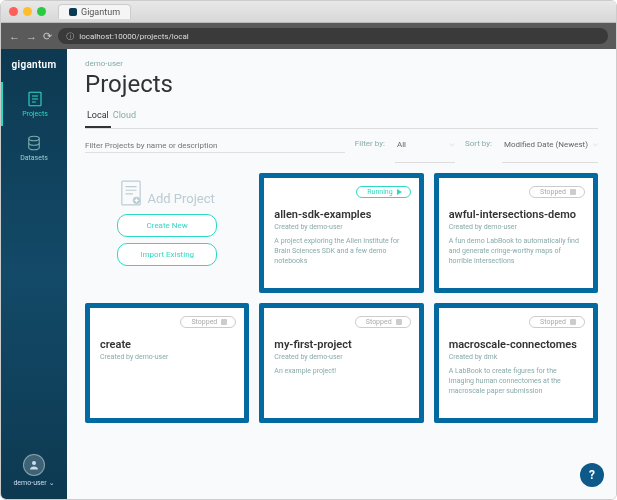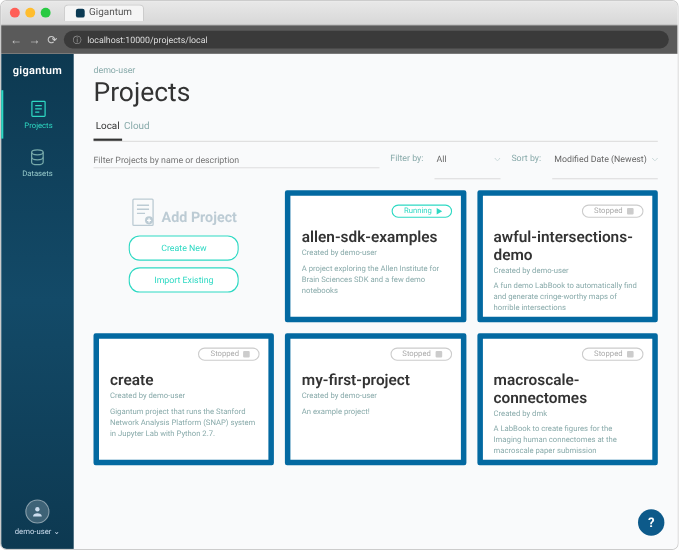--- a/index.html
+++ b/index.html
@@ -47,29 +47,29 @@
 .search { flex:1; border:none; border-bottom:1px solid #e0e0e0; font-size:8px; color:#aaa; padding:2px 0; background:transparent; }
 .ctl-label { font-size:8px; color:#8aa; }
 .sel { font-size:8px; color:#666; border:none; border-bottom:1px solid #ddd; background:transparent; padding:1px 10px 13px 2px; min-width:60px; position:relative; }
 .sel::after { content:"⌵"; position:absolute; right:0; color:#8aa; font-size:7px; }
 
 .grid { display:grid; grid-template-columns:repeat(3,1fr); gap:10px; padding:0 18px 18px; }
 .card { background:#fff; border:5px solid #0369a1; border-radius:2px; padding:10px; height:120px; position:relative; }
 .card.plain { background:transparent; border:none; padding:6px 0; display:flex; flex-direction:column; align-items:center; }
 .add-head { display:flex; align-items:center; gap:6px; color:#bccbd4; margin-bottom:8px; }
 .add-head svg { width:22px; height:26px; }
-.add-title { font-size:13px; font-weight:700;margin-top:12px; }
+.add-title { font-size:13px; font-weight:400;margin-top:12px; }
 .outline-btn { width:100px; padding:6px 0; border:1px solid #2ed9c3; color:#2ed9c3; font-size:8px; text-align:center; border-radius:10px; margin-bottom:6px; background:#fff; cursor:pointer; }
 
 .status-pill { position:absolute; top:8px; right:8px; border:1px solid #ccc; border-radius:10px; padding:1px 8px 1px 10px; font-size:7px; color:#aaa; display:flex; align-items:center; gap:4px; background:#fff; }
 .status-pill.running { border-color:#2ed9c3; color:#2ed9c3; }
 .status-dot { width:6px; height:6px; background:#ccc; border-radius:1px; }
 .status-play { width:0; height:0; border-left:5px solid #2ed9c3; border-top:3px solid transparent; border-bottom:3px solid transparent; }
 
-.card-title { font-size:14px; font-weight:600; color:#333; margin-top:20px; margin-bottom:2px; }
+.card-title { font-size:11px; font-weight:600; color:#333; margin-top:20px; margin-bottom:2px; }
 .card-sub { font-size:7px; color:#8aa; margin-bottom:6px; }
 .card-desc { font-size:7px; color:#8aa; line-height:1.4; }
 
 .help-fab { position:absolute; bottom:12px; right:12px; width:24px; height:24px; border-radius:50%; background:#0d5a8a; color:#fff; display:flex; align-items:center; justify-content:center; font-size:12px; font-weight:700; cursor:pointer; }
 </style>
 </head>
 <body>
 
 <div class="window">
   <div class="titlebar">
@@ -193,21 +193,20 @@
           <div class="card-desc">A fun demo LabBook to automatically find and generate cringe-worthy maps of horrible intersections</div>
         </div>
 
         <div class="card">
           <div class="status-pill">
             <span>Stopped</span>
             <span class="status-dot"></span>
           </div>
           <div class="card-title">create</div>
           <div class="card-sub">Created by demo-user</div>
-          <div class="card-desc">Gigantum project that runs the Stanford Network Analysis Platform (SNAP) system in Jupyter Lab with Python 2.7.</div>
         </div>
 
         <div class="card">
           <div class="status-pill">
             <span>Stopped</span>
             <span class="status-dot"></span>
           </div>
           <div class="card-title">my-first-project</div>
           <div class="card-sub">Created by demo-user</div>
           <div class="card-desc">An example project!</div>

